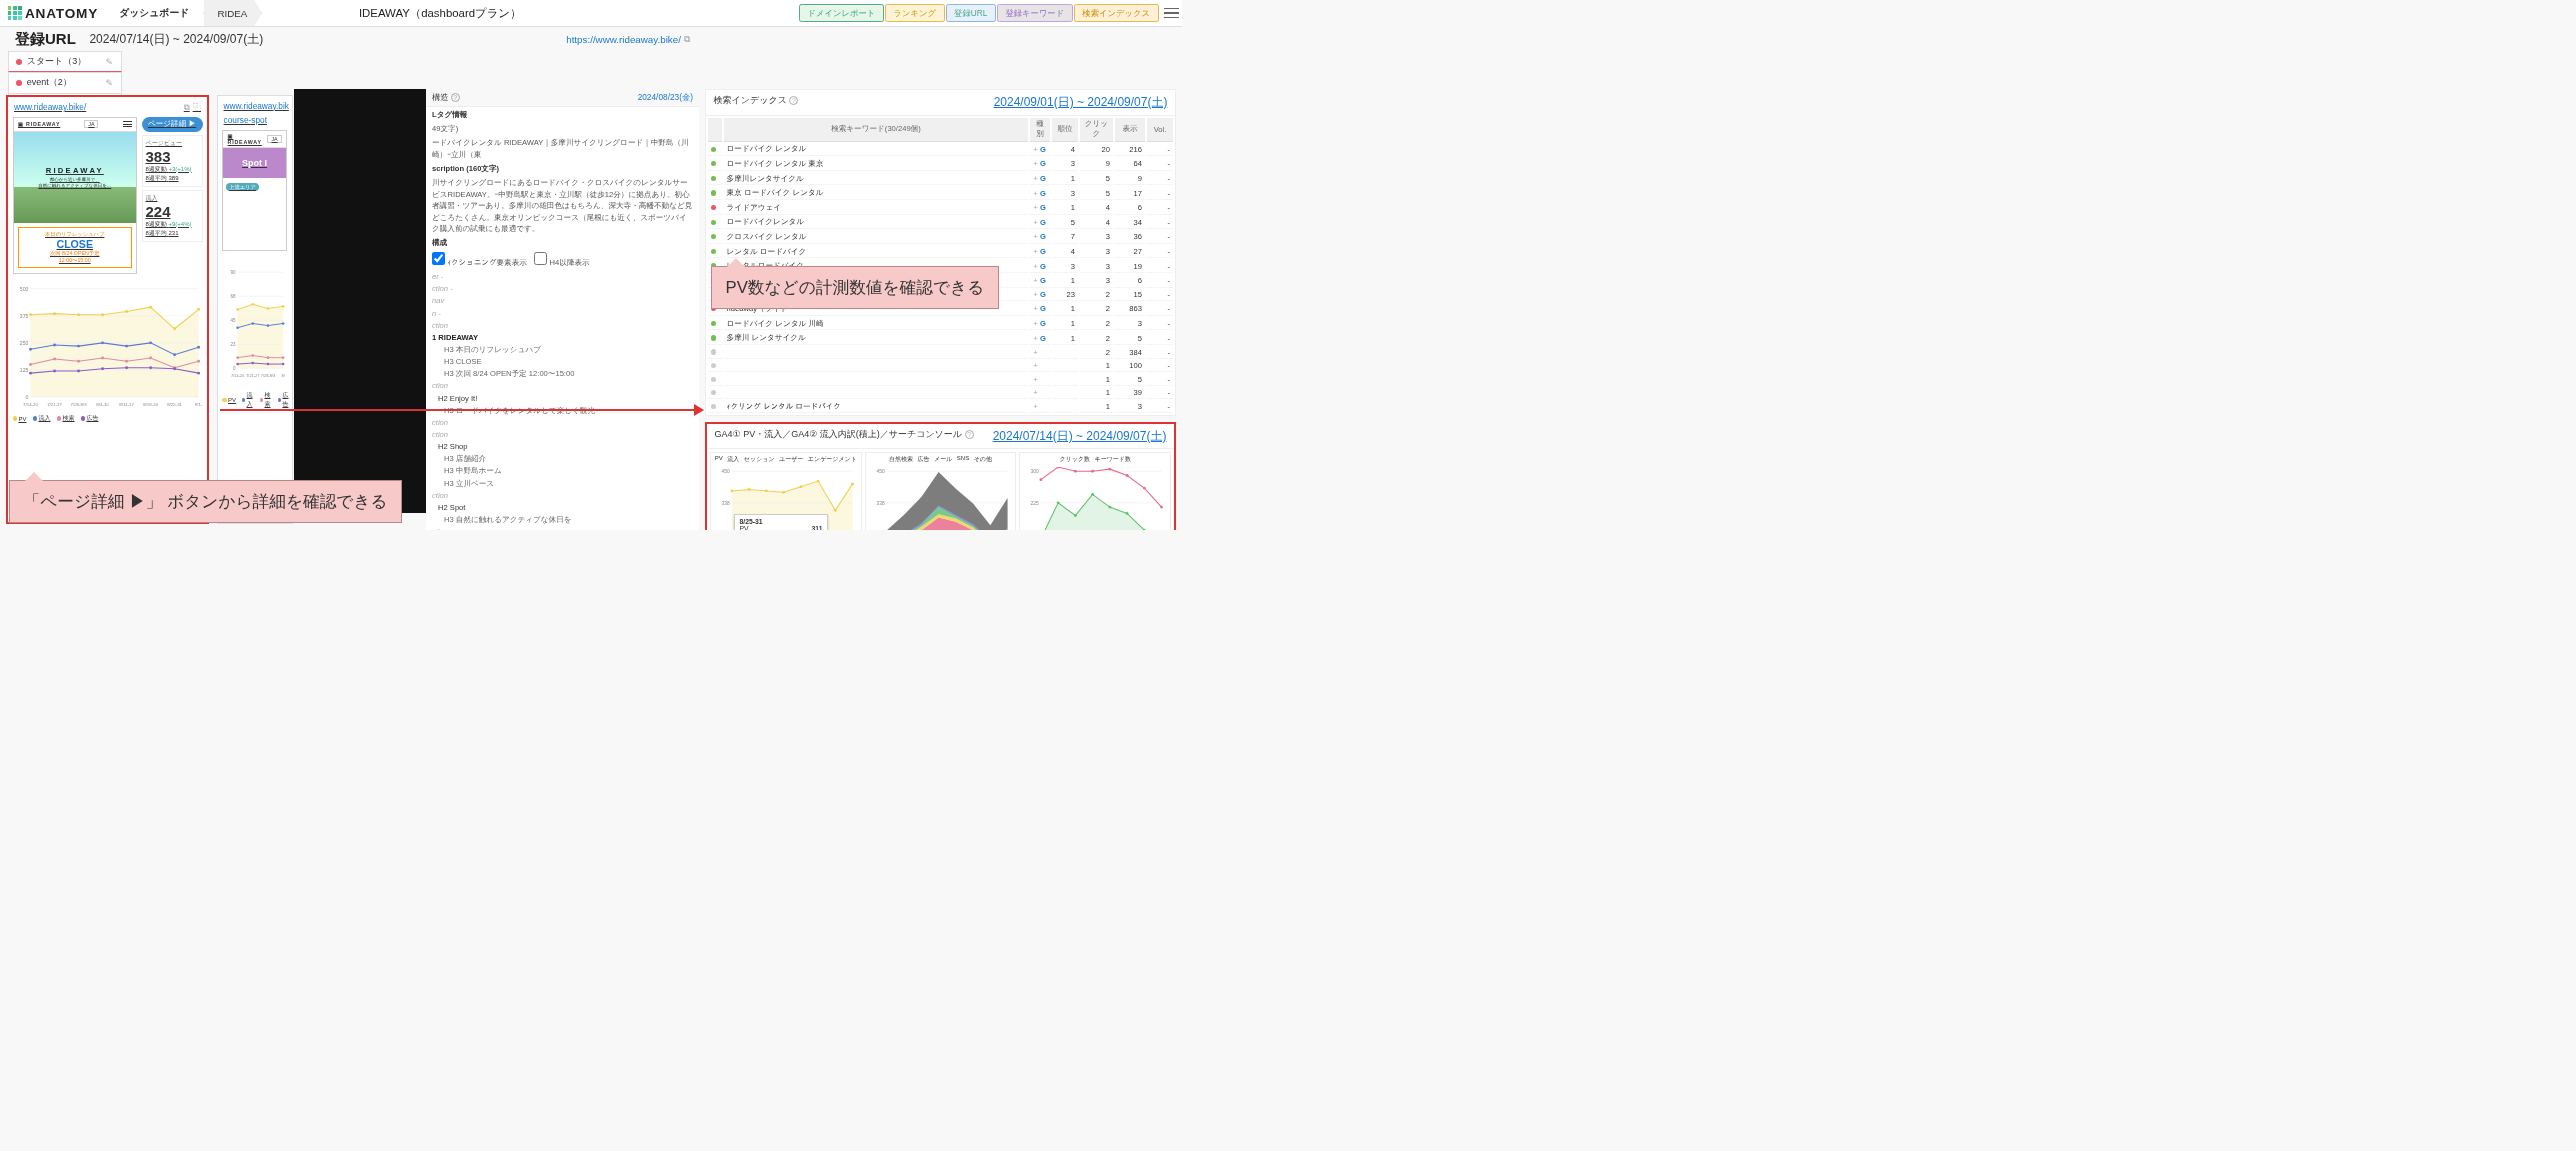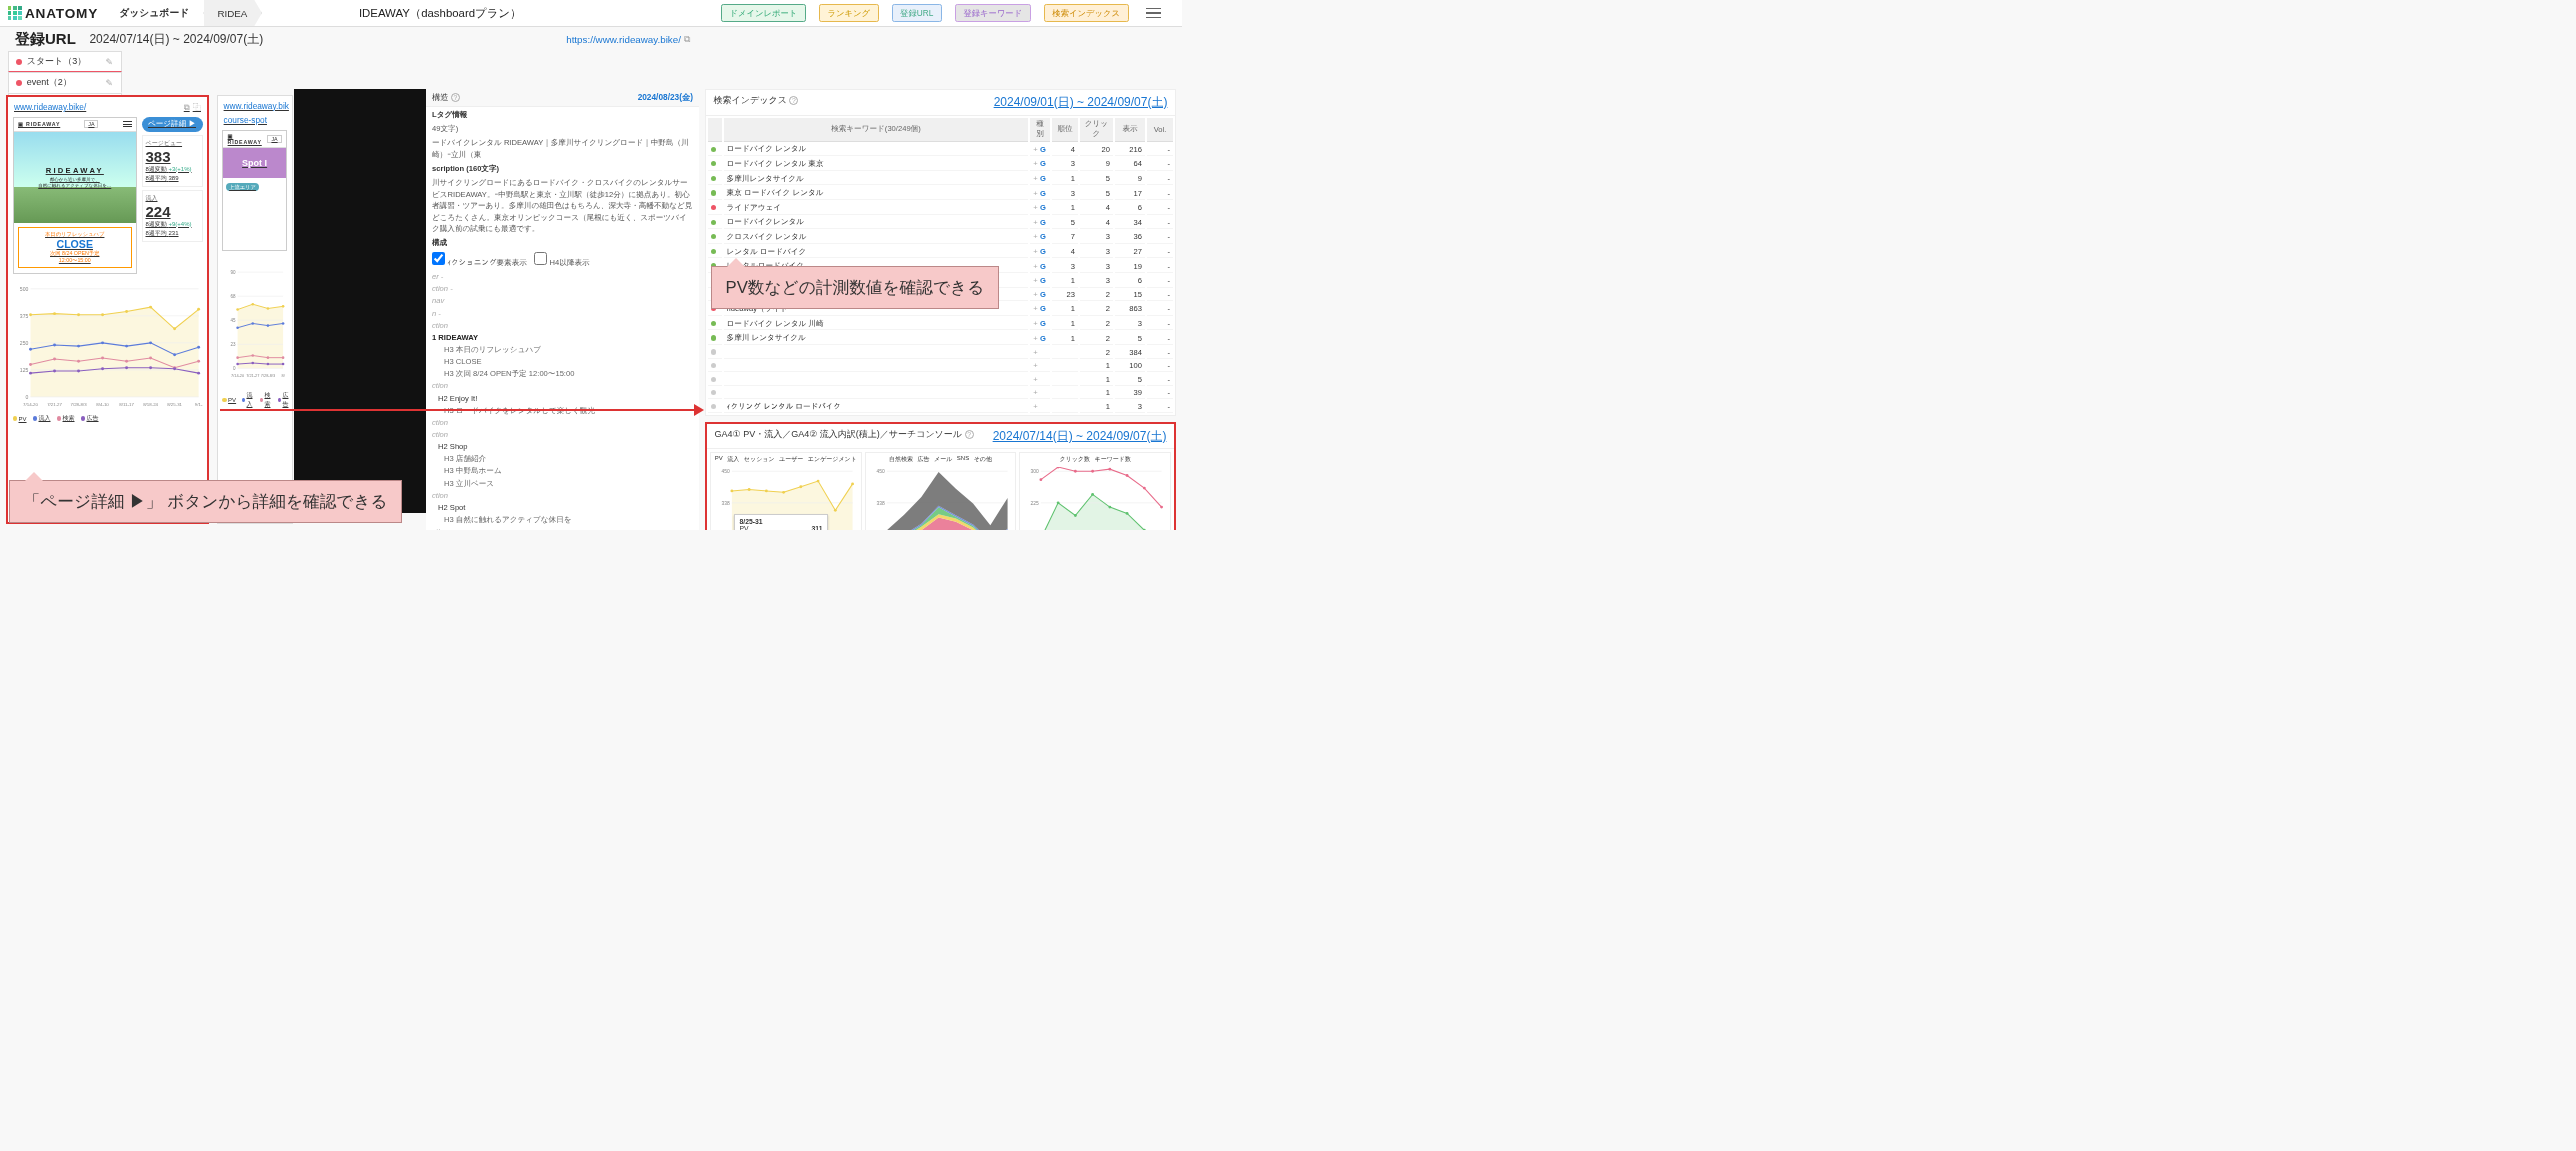--- a/index.html
+++ b/index.html
@@ -10,21 +10,21 @@
 .logo { display: flex; align-items: center; gap: 3px; padding: 0 7.6px; font-weight: 900; font-size: 13.6px; letter-spacing: 0.8px; color: #222; }
 .logo-dots { display: grid; grid-template-columns: repeat(3,3.8px); grid-template-rows: repeat(3,3.8px); gap: 1.5px; }
 .logo-dots span { background: #5a8; }
 .logo-dots span:nth-child(1){background:#8c5}.logo-dots span:nth-child(2){background:#4b8}.logo-dots span:nth-child(3){background:#3a8}
 .logo-dots span:nth-child(4){background:#3b8}.logo-dots span:nth-child(5){background:#3c9}.logo-dots span:nth-child(6){background:#4cb}
 .logo-dots span:nth-child(7){background:#5ca}.logo-dots span:nth-child(8){background:#4cb}.logo-dots span:nth-child(9){background:#6db}
 .tabs { display: flex; height: 100%; }
 .tab { padding: 0 13.6px; display: flex; align-items: center; font-size: 9.8px; background: #f0f0f0; border-right: 0.8px solid #ddd; clip-path: polygon(0 0,calc(100% - 7.6px) 0,100% 50%,calc(100% - 7.6px) 100%,0 100%); }
 .tab.active { background: #fff; font-weight: 600; }
 .site-title { margin-left: 97px; font-weight: 400; font-size: 11.4px; color: #222; }
-.top-btns { position: absolute; right: 21px; display: flex; gap: 13px; align-items: center; }
+.top-btns { position: absolute; right: 3px; display: flex; gap: 1px; align-items: center; }
 .top-btn { padding: 2.3px 7.6px; border-radius: 2.3px; font-size: 8.3px; border: 0.8px solid; }
 .hamburger { width: 15px; height: 10.6px; display: flex; flex-direction: column; justify-content: space-between; margin-left: 4.5px; }
 .hamburger span { height: 1.5px; background: #666; }
 
 
 .url-row { display: flex; align-items: center; height: 24px; padding-left: 15px; }
 .page-hdr { font-size: 15px; font-weight: 700; color: #222; margin-right: 13.6px; }
 .daterange { font-size: 12px; color: #333; }
 .url-link { margin-left: 303px; color: #1976d2; font-size: 9.8px; }
 .ext-icon { color: #999; margin-left: 3px; }
@@ -69,21 +69,21 @@
 .mini-legend { display: flex; gap: 6px; font-size: 6px; padding: 0 4.5px 3px; }
 .mini-legend span { display: flex; align-items: center; gap: 1.5px; }
 .ldot { width: 4.5px; height: 4.5px; border-radius: 50%; }
 
 
 .blackout { position: absolute; top: 0; left: 294px; width: 132px; height: 424px; background: #111; z-index: 5; }
 
 
 .center-col { position: absolute; left: 426px; top: 0; width: 273px; background: #fff; height: 485px; overflow: hidden; font-size: 7.6px; }
 .sec-hdr { display: flex; justify-content: space-between; padding: 3px 6px; background: #f8f8f8; border-bottom: 0.8px solid #eee; font-size: 8.3px; }
-.sec-hdr .date { color: #1976d2; font-weight: bold; }
+.sec-hdr .date { color: #1976d2; }
 .meta-row { padding: 1.5px 6px; line-height: 1.5; color: #555; }
 .meta-row.h { font-weight: 600; color: #333; }
 .struct-list { padding: 1.5px 6px; line-height: 1.6; color: #666; }
 .struct-list .h1 { color: #222; font-weight: 600; }
 .struct-list .h2 { color: #333; padding-left: 6px; }
 .struct-list .h3 { padding-left: 12px; }
 .struct-list .sec { color: #aaa; font-style: italic; }
 
 
 .right-col { position: absolute; left: 705px; top: 0; width: 471px; }

